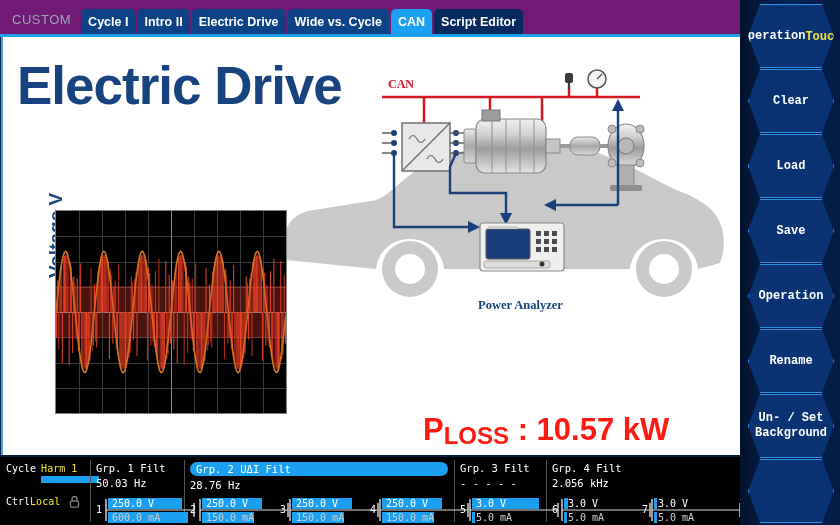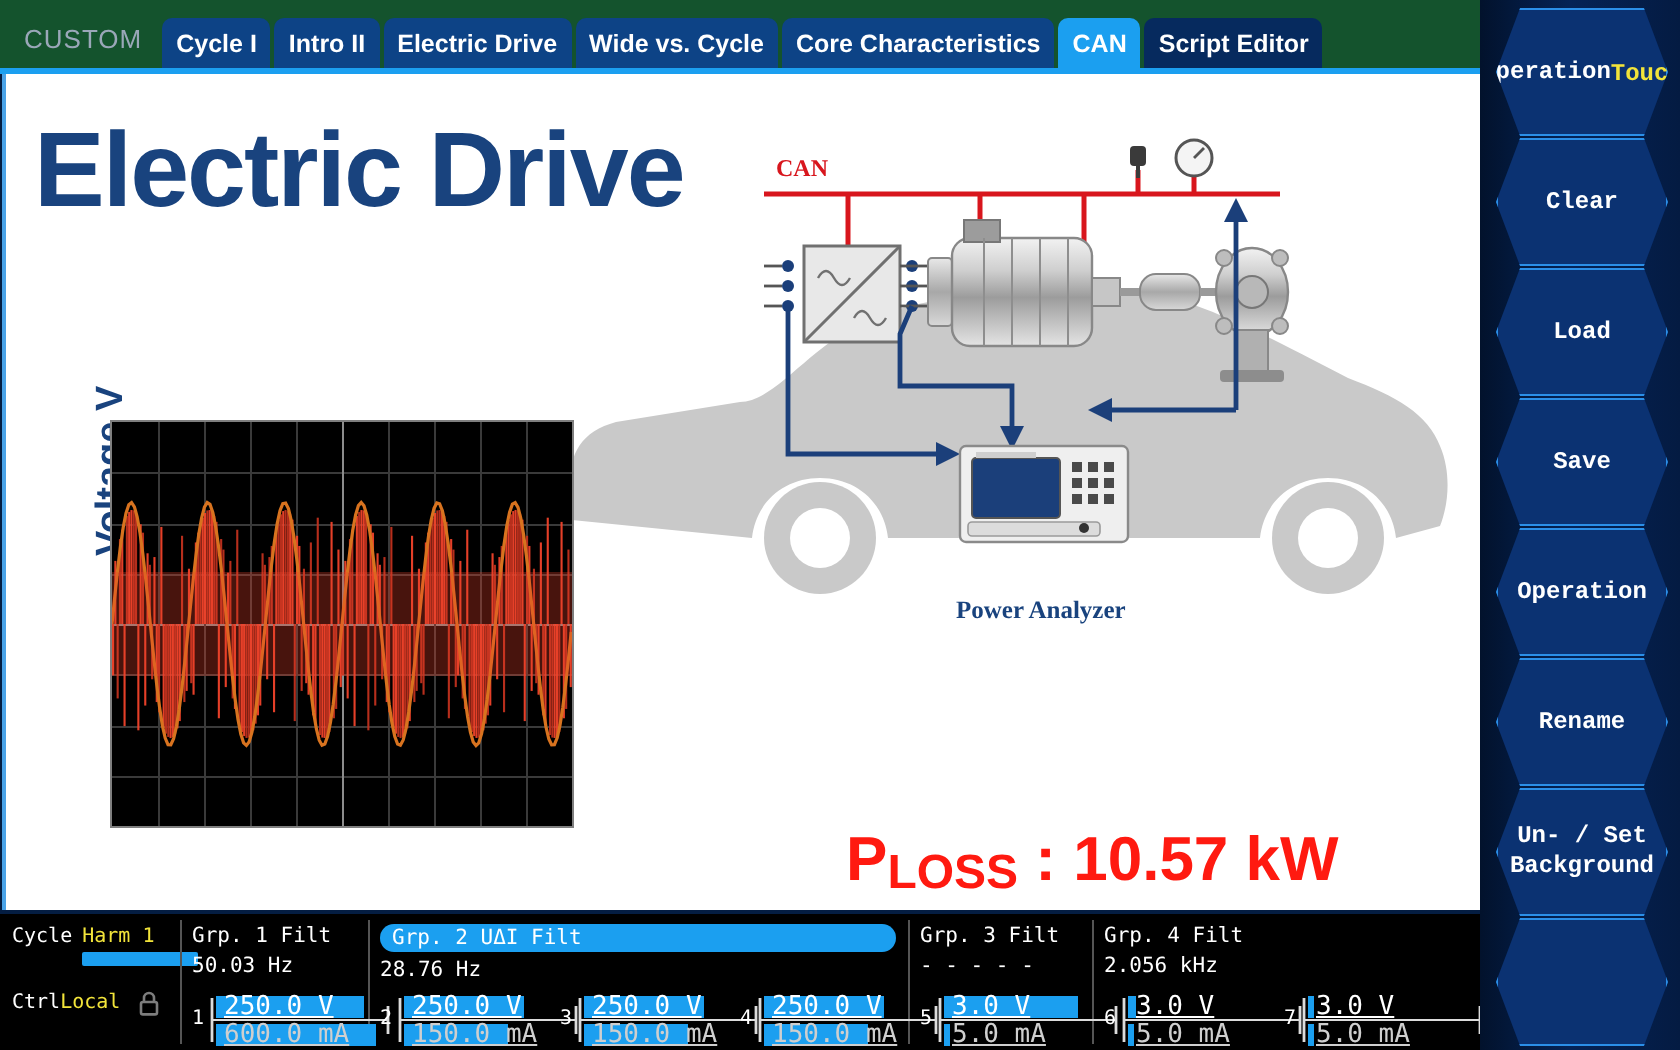--- a/index.html
+++ b/index.html
@@ -2,21 +2,21 @@
 <html><head>
 <meta charset="utf-8">
 <style>
   html,body{margin:0;padding:0;background:#000;}
   body{width:840px;height:525px;overflow:hidden;
        font-family:"Liberation Sans",sans-serif;}
   #app{position:relative;width:840px;height:525px;background:#041d42;overflow:hidden;}
 
   
   #tabbar{position:absolute;left:0;top:0;width:740px;height:34px;
-          background:#14532d;display:flex;align-items:flex-end;}
+          background:#701a75;display:flex;align-items:flex-end;}
   #custom-label{color:#9aa7b8;font-size:13px;letter-spacing:.5px;
           padding:0 10px 7px 12px;font-weight:400;}
   .tab{background:#0d4386;color:#fff;font-size:12.5px;font-weight:bold;
        padding:6px 7px 5px 7px;margin-right:2px;border-radius:5px 5px 0 0;
        line-height:1.15;white-space:nowrap;}
   .tab.active{background:#1b9ff0;color:#fff;}
   .tab.plain{background:#062a5e;}
   #tabbar-underline{position:absolute;left:0;top:34px;width:740px;height:3px;background:#1b9ff0;}
 
   
@@ -60,21 +60,21 @@
   .ghead.hl{background:#1b9ff0;border-radius:7px;padding:1px 6px;display:inline-block;}
   .gval{color:#fff;font-size:10.5px;white-space:nowrap;margin-top:3px;}
   .cyc-lbl{color:#fff;font-size:10px;}
   .cyc-val{color:#f2e43a;font-size:10px;}
   .cyc-bar{background:#1b9ff0;height:7px;border-radius:1px;}
   .chan{position:absolute;top:40px;height:26px;}
   .chan .num{position:absolute;left:0;top:7px;color:#fff;font-size:10px;}
   .chbracket{position:absolute;left:9px;top:0;height:26px;}
   .chrow{position:absolute;left:12px;height:11px;white-space:nowrap;}
   .chfill{position:absolute;left:0;top:0;height:11px;background:#1b9ff0;}
-  .chtxt{position:relative;color:#fff;font-size:13px;padding-left:4px;line-height:11px;text-decoration:underline;}
+  .chtxt{position:relative;color:#fff;font-size:10px;padding-left:4px;line-height:11px;}
   .chtxt.dim{color:#cfcfcf;}
 
   
   #sidebar{position:absolute;left:740px;top:0;width:100px;height:525px;
            background:linear-gradient(90deg,#02122c 0%,#052356 45%,#041b42 100%);}
   .sbtn{position:absolute;left:8px;width:84px;
         background:#0b3272;border:1.5px solid #2b8fe8;
         clip-path:polygon(14% 0,86% 0,100% 50%,86% 100%,14% 100%,0 50%);
         display:flex;flex-direction:row;align-items:center;justify-content:center;
         color:#fff;font-size:12px;font-weight:bold;text-align:center;line-height:1.25;font-family:Liberation Mono, monospace;}
@@ -85,21 +85,20 @@
 
 <div id="app">
 
   <div id="tabbar">
     <div id="custom-label">CUSTOM</div>
     <div id="tabs-host" style="display:flex;align-items:flex-end;">
         <div class="tab">Cycle I</div>
         <div class="tab">Intro II</div>
         <div class="tab">Electric Drive</div>
         <div class="tab">Wide vs. Cycle</div>
-        <div class="tab">Core Characteristics</div>
         <div class="tab active">CAN</div>
         <div class="tab plain">Script Editor</div>
       </div>
   </div>
   <div id="tabbar-underline"></div>
 
   <div id="content">
 
     <div id="title">Electric Drive</div>
 

